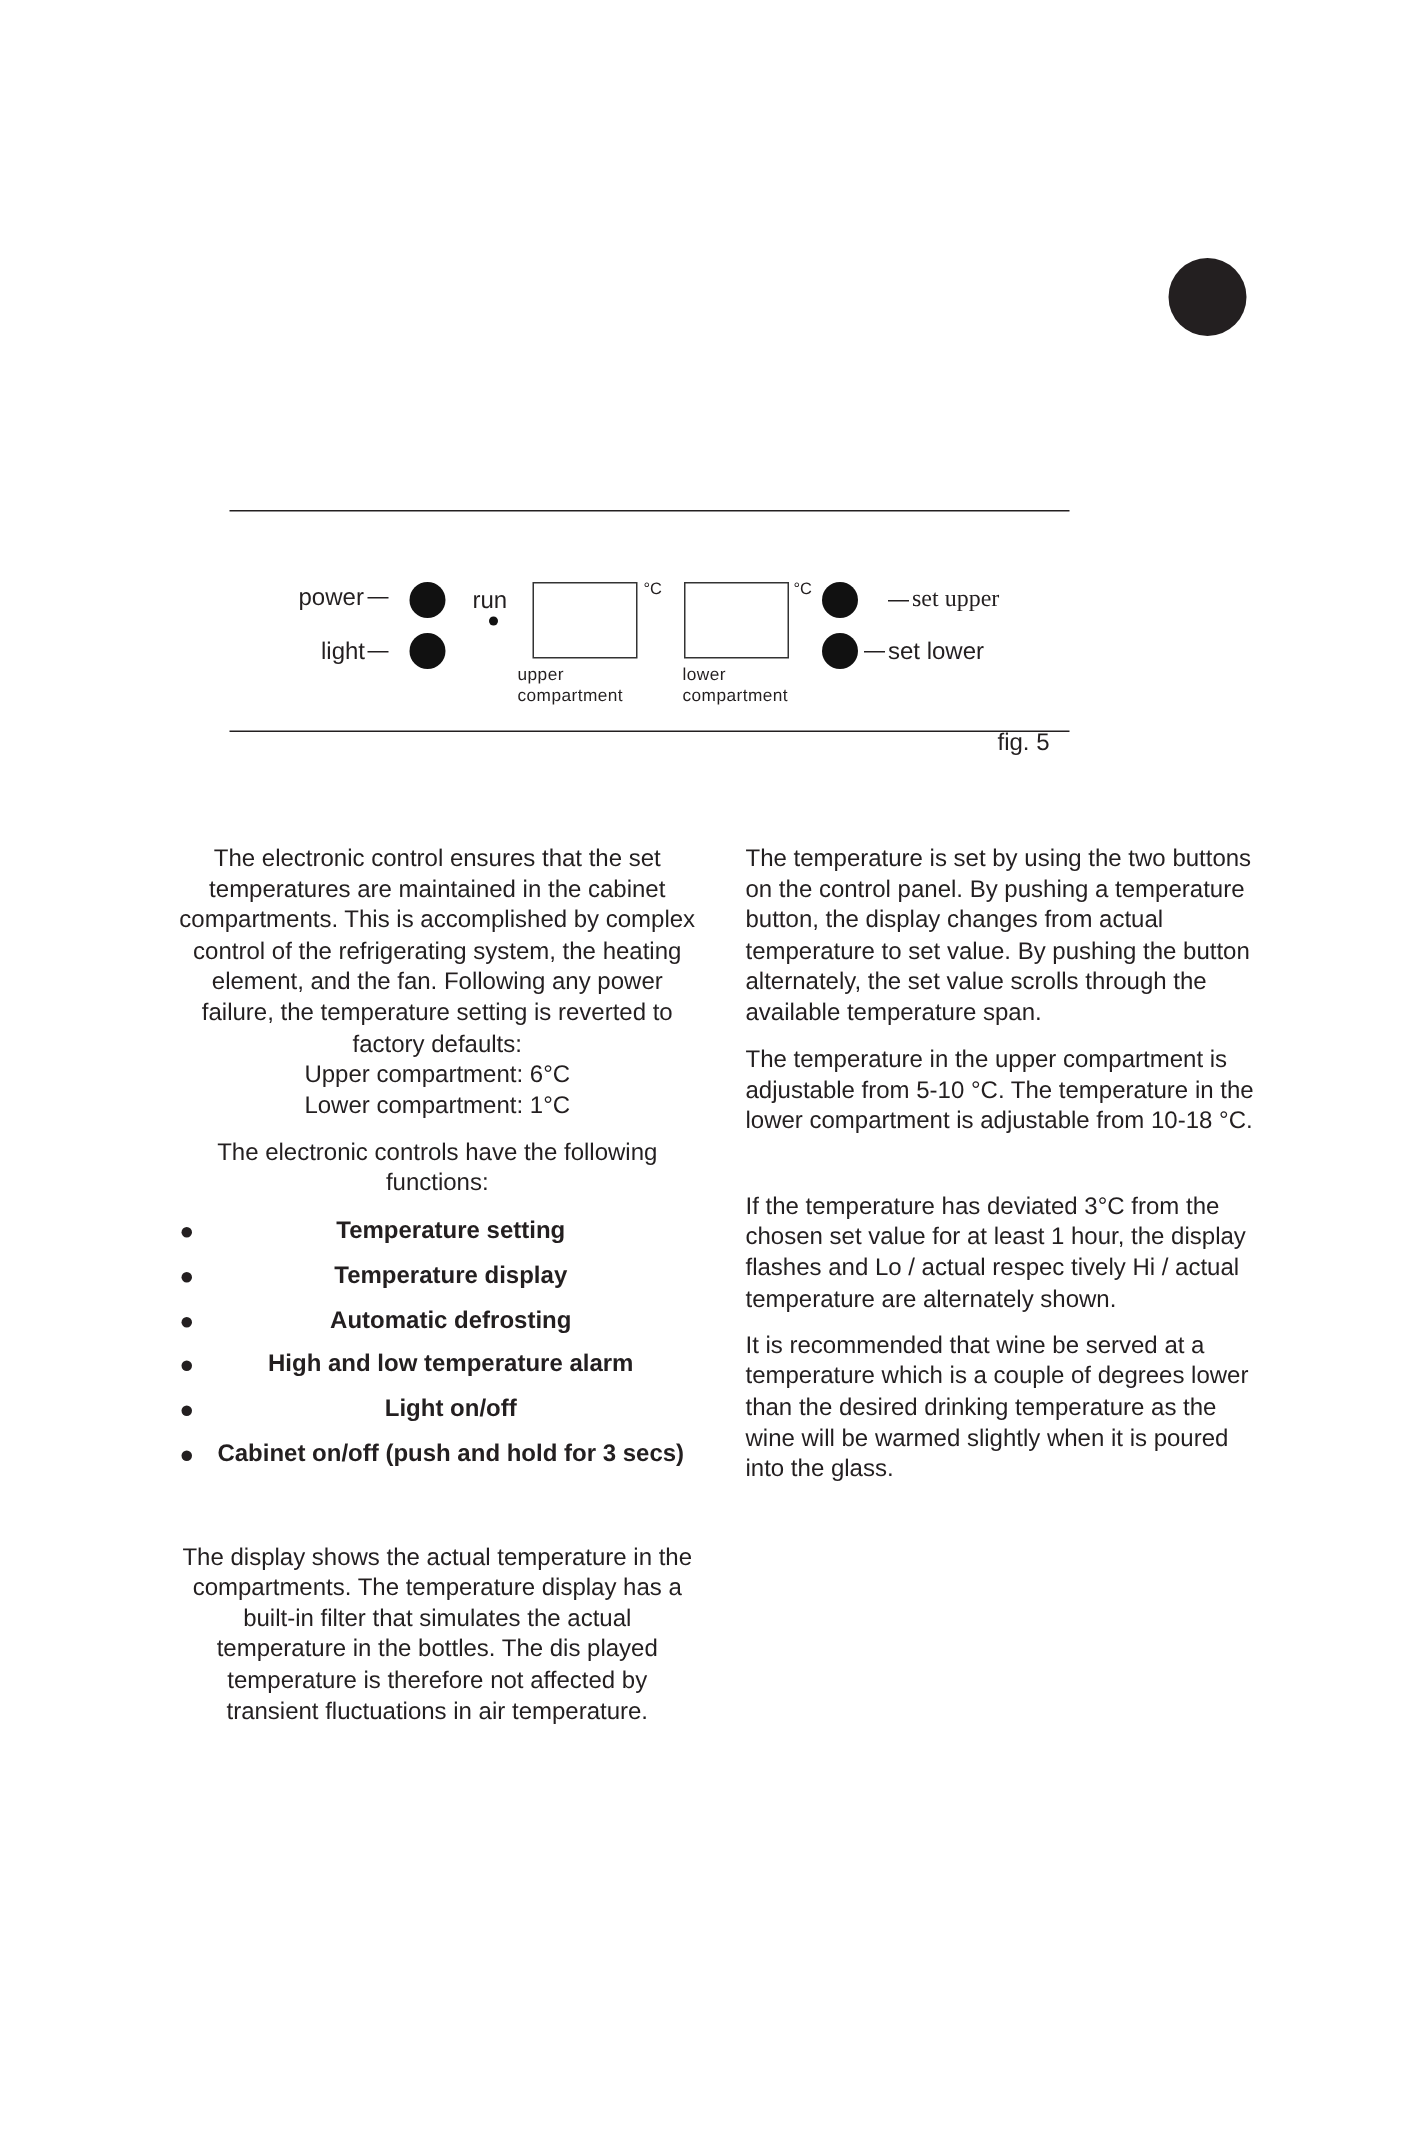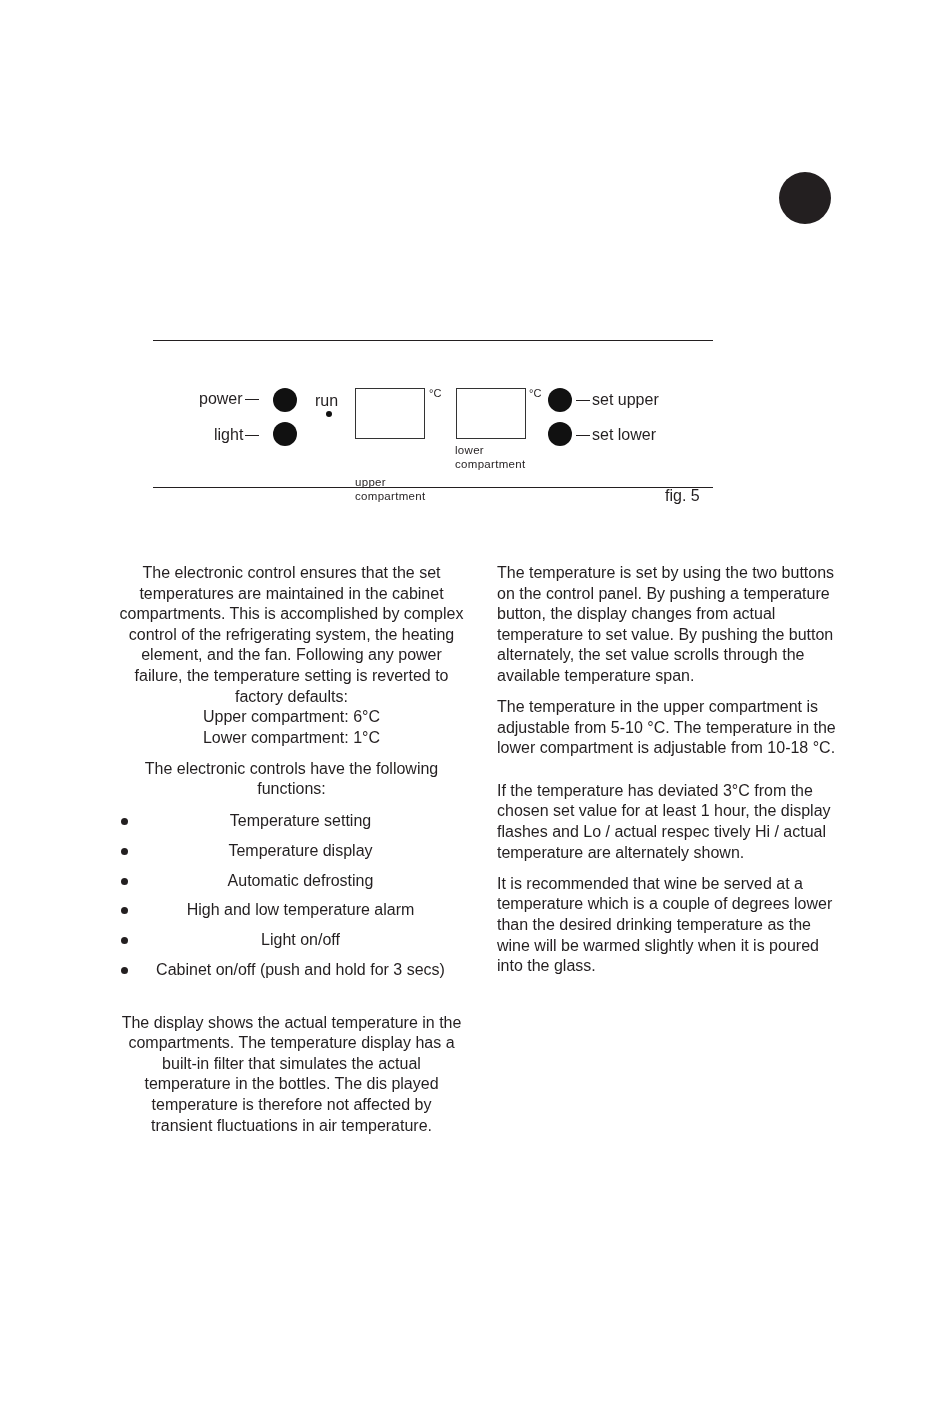--- a/index.html
+++ b/index.html
@@ -23,21 +23,21 @@
     .dash { display: inline-block; width: 14px; height: 0; border-top: 1.3px solid #231f20; vertical-align: middle; margin: 0 2px; }
     .run-dot { position: absolute; left: 326px; top: 411px; width: 6px; height: 6px; border-radius: 50%; background: #111; }
     .display-box { position: absolute; top: 388px; width: 70px; height: 51px; border: 1.3px solid #333; box-sizing: border-box; }
     .deg { position: absolute; top: 387px; font-size: 11px; line-height: 12px; }
     .box-caption { position: absolute; top: 443px; font-size: 11.5px; line-height: 14px; letter-spacing: 0.3px; }
     
     .col { position: absolute; top: 563px; font-size: 16px; line-height: 20.6px; }
     .col.left { left: 119px; width: 345px; text-align: center; }
     .col.right { left: 497px; width: 345px; }
     .col p { margin: 0 0 10.5px 0; }
-    .col ul { list-style: none; padding: 0; margin: 0; }
+    .col ul { list-style: none; padding: 0; margin: 0; font-weight: bold; }
     .col li { margin: 0 0 9.2px 0; position: relative; padding-left: 18px; }
     .col li::before { content: ""; position: absolute; left: 2px; top: 7px; width: 7px; height: 7px; border-radius: 50%; background: #231f20; }
   </style>
 </head>
 <body>
 
 <div class="page-marker"></div>
 
 <div>
   <div class="rule top"></div>
@@ -46,34 +46,34 @@
   <div class="knob" style="left:273px; top:388px;"></div>
 
   <div class="panel-label" style="left:214px; top:426px;"><span>light</span><span class="dash"></span></div>
   <div class="knob" style="left:273px; top:422px;"></div>
 
   <div class="panel-label" style="left:315px; top:392px;">run</div>
   <div class="run-dot"></div>
 
   <div class="display-box" style="left:355px;"></div>
   <div class="deg" style="left:429px;">°C</div>
-  <div class="box-caption" style="left:355px;margin-top:32px;">
+  <div class="box-caption" style="left:345px;">
     <div>upper</div>
     <div>compartment</div>
   </div>
 
   <div class="display-box" style="left:456px;"></div>
   <div class="deg" style="left:529px;">°C</div>
   <div class="box-caption" style="left:455px;">
     <div>lower</div>
     <div>compartment</div>
   </div>
 
   <div class="knob" style="left:548px; top:388px;"></div>
-  <div class="panel-label" style="left:574px; top:391px;"><span class="dash"></span><span>set upper</span></div>
+  <div class="panel-label" style="left:590px; top:391px;font-family:Liberation Serif, serif;"><span class="dash"></span><span>set upper</span></div>
 
   <div class="knob" style="left:548px; top:422px;"></div>
   <div class="panel-label" style="left:574px; top:426px;"><span class="dash"></span><span>set lower</span></div>
 
   <div class="rule bottom"></div>
   <div class="fig-caption">fig. 5</div>
 </div>
 
 <div class="col left">
   <p style="margin-bottom:0"><span>The electronic control ensures that the set temperatures are maintained in the cabinet compartments. This is accomplished by complex control of the refrigerating system, the heating element, and the fan.  Following any power failure, the temperature setting is reverted to factory defaults:</span></p>
@@ -81,21 +81,21 @@
   <div style="margin-bottom:10.5px">Lower compartment: 1°C</div>
   <p style="margin-bottom:11px">The electronic controls have the following functions:</p>
   <ul>
     <li>Temperature setting</li>
     <li>Temperature display</li>
     <li>Automatic defrosting</li>
     <li>High and low temperature alarm</li>
     <li>Light on/off</li>
     <li>Cabinet on/off (push and hold for 3 secs)</li>
   </ul>
-  <p style="margin-top:32px">The display shows the actual temperature in the compartments. The temperature display has a built-in filter that simulates the actual temperature in the bottles. The dis played temperature is therefore not affected by transient fluctuations in air temperature.</p>
+  <p style="margin-top:48px">The display shows the actual temperature in the compartments. The temperature display has a built-in filter that simulates the actual temperature in the bottles. The dis played temperature is therefore not affected by transient fluctuations in air temperature.</p>
 </div>
 
 <div class="col right">
   <p>The temperature is set by using the two buttons on the control panel. By pushing a temperature button, the display changes from actual temperature to set value. By pushing the button alternately, the set value scrolls through the available temperature span.</p>
   <p>The temperature in the upper compartment is adjustable from 5-10 °C. The temperature in the lower compartment is adjustable from 10-18 °C.</p>
-  <p style="margin-top:22px">If the temperature has deviated 3°C from the chosen set value for at least 1 hour, the display flashes and Lo / actual respec tively Hi / actual temperature are alternately shown.</p>
+  <p style="margin-top:36px">If the temperature has deviated 3°C from the chosen set value for at least 1 hour, the display flashes and Lo / actual respec tively Hi / actual temperature are alternately shown.</p>
   <p>It is recommended that wine be served at a temperature which is a couple of degrees lower than the desired drinking temperature as the wine will be warmed slightly when it is poured into the glass.</p>
 </div>
 
 </body></html>

